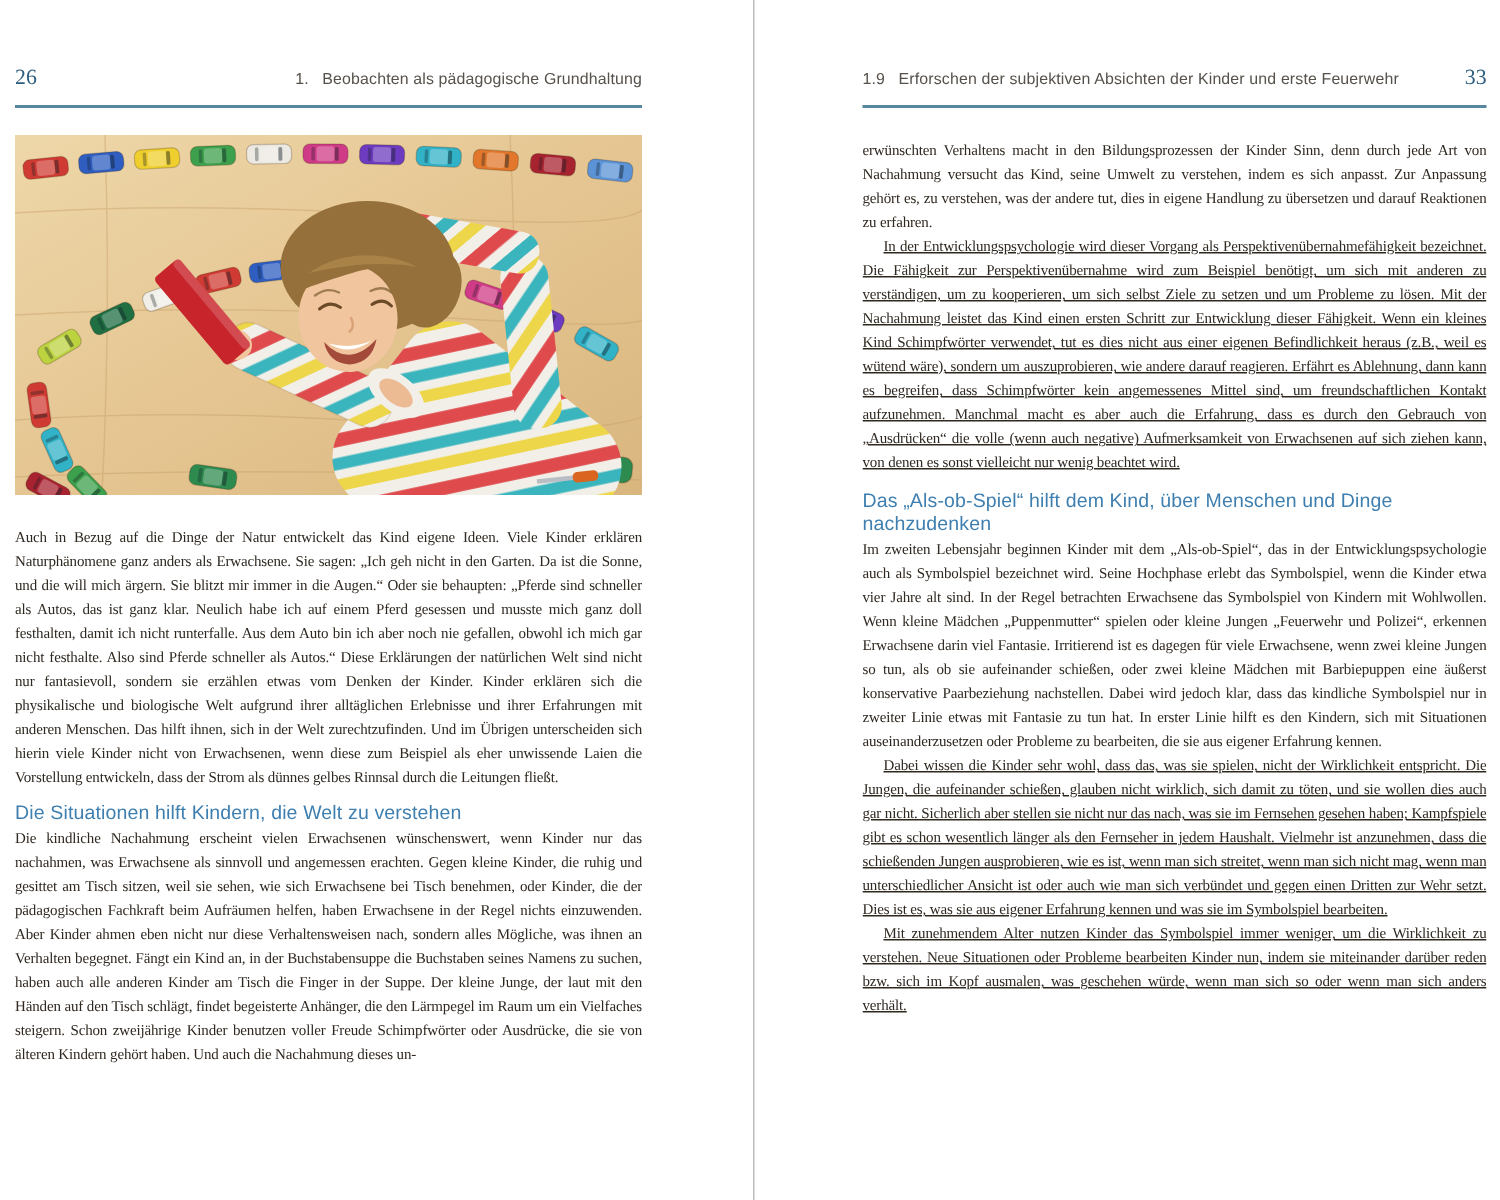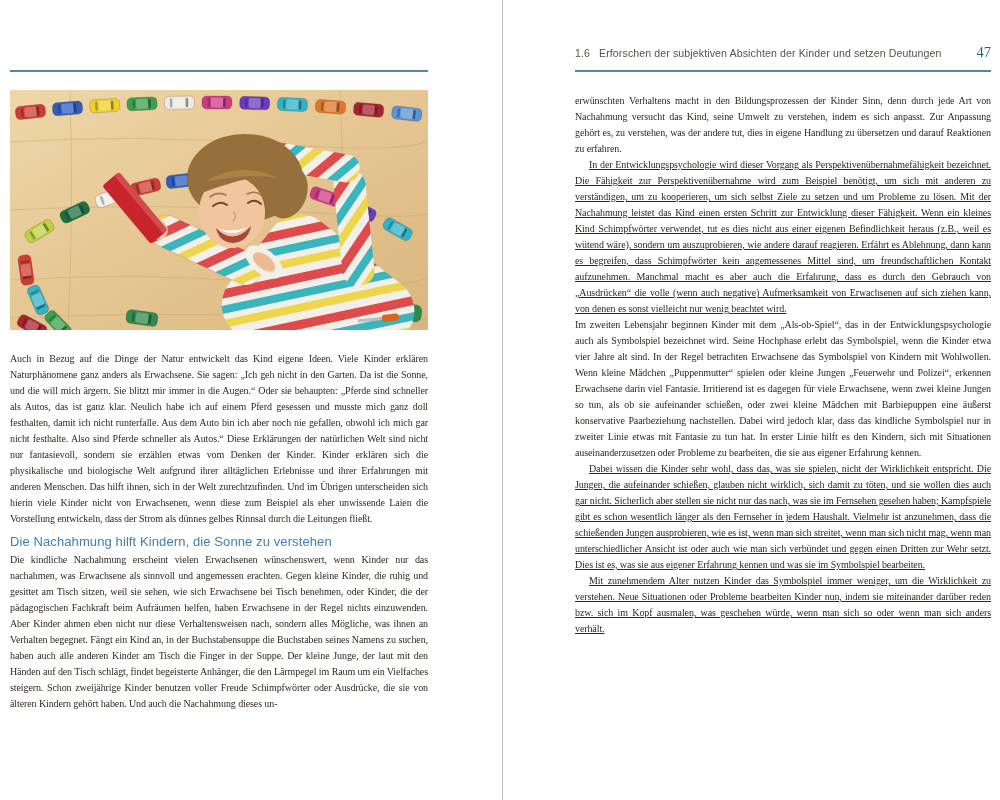--- a/index.html
+++ b/index.html
@@ -39,20 +39,26 @@
     margin:7px 0 3px 0;letter-spacing:.1px;
   }
   .section-heading.first-gap{margin-top:9px;}
 </style>
 </head>
 <body>
 
 <div class="page-divider"></div>
 
 <div class="page page-left">
+  <div class="running-header rh-left">
+    <span class="page-num">26</span>
+    <span class="rh-text">
+      <span class="rh-num">1.</span><span>Beobachten als pädagogische Grundhaltung</span>
+    </span>
+  </div>
   <div class="header-rule"></div>
 
   <div class="photo-frame">
     <svg id="photo-svg" viewBox="0 0 418 240" preserveAspectRatio="none" role="img" aria-label="Junge in buntem Ringelpullover liegt auf Holzboden, Arme hinter dem Kopf, hält einen roten Holzklotz; bunte Spielzeugautos sind in Bögen um ihn herum aufgereiht.">
       <defs>
         <linearGradient id="wood" x1="0" y1="0" x2="1" y2="1">
           <stop offset="0" stop-color="#eed7a9"></stop>
           <stop offset="0.55" stop-color="#e4c490"></stop>
           <stop offset="1" stop-color="#d9b67e"></stop>
         </linearGradient>
@@ -168,34 +174,35 @@
 
       <g transform="translate(348,231) rotate(-6)">
         <rect x="0" y="-1.5" width="26" height="3" fill="#b9bec4"></rect>
         <rect x="24" y="-3.5" width="17" height="7" rx="3" fill="#d9651f"></rect>
       </g>
     </svg>
   </div>
 
   <div class="body-text bt-left">
     <p>Auch in Bezug auf die Dinge der Natur entwickelt das Kind eigene Ideen. Viele Kinder erklären Naturphänomene ganz anders als Erwachsene. Sie sagen: „Ich geh nicht in den Garten. Da ist die Sonne, und die will mich ärgern. Sie blitzt mir immer in die Augen.“ Oder sie behaupten: „Pferde sind schneller als Autos, das ist ganz klar. Neulich habe ich auf einem Pferd gesessen und musste mich ganz doll festhalten, damit ich nicht runterfalle. Aus dem Auto bin ich aber noch nie gefallen, obwohl ich mich gar nicht festhalte. Also sind Pferde schneller als Autos.“ Diese Erklärungen der natürlichen Welt sind nicht nur fantasievoll, sondern sie erzählen etwas vom Denken der Kinder. Kinder erklären sich die physikalische und biologische Welt aufgrund ihrer alltäglichen Erlebnisse und ihrer Erfahrungen mit anderen Menschen. Das hilft ihnen, sich in der Welt zurechtzufinden. Und im Übrigen unterscheiden sich hierin viele Kinder nicht von Erwachsenen, wenn diese zum Beispiel als eher unwissende Laien die Vorstellung entwickeln, dass der Strom als dünnes gelbes Rinnsal durch die Leitungen fließt.</p>
-    <h2 class="section-heading">Die Nachahmung hilft Kindern, die Sonne zu verstehen</h2>
+    <h2 class="section-heading">Die Situationen hilft Kindern, die Welt zu verstehen</h2>
     <p>Die kindliche Nachahmung erscheint vielen Erwachsenen wünschenswert, wenn Kinder nur das nachahmen, was Erwachsene als sinnvoll und angemessen erachten. Gegen kleine Kinder, die ruhig und gesittet am Tisch sitzen, weil sie sehen, wie sich Erwachsene bei Tisch benehmen, oder Kinder, die der pädagogischen Fachkraft beim Aufräumen helfen, haben Erwachsene in der Regel nichts einzuwenden. Aber Kinder ahmen eben nicht nur diese Verhaltensweisen nach, sondern alles Mögliche, was ihnen an Verhalten begegnet. Fängt ein Kind an, in der Buchstabensuppe die Buchstaben seines Namens zu suchen, haben auch alle anderen Kinder am Tisch die Finger in der Suppe. Der kleine Junge, der laut mit den Händen auf den Tisch schlägt, findet begeisterte Anhänger, die den Lärmpegel im Raum um ein Vielfaches steigern. Schon zweijährige Kinder benutzen voller Freude Schimpfwörter oder Ausdrücke, die sie von älteren Kindern gehört haben. Und auch die Nachahmung dieses un-</p>
   </div>
 </div>
 
 <div class="page page-right">
   <div class="running-header rh-right">
     <span class="rh-text">
-      <span class="rh-num">1.6</span><span>Erforschen der subjektiven Absichten der Kinder und setzen Deutungen</span>
+      <span class="rh-num">1.9</span><span>Erforschen der subjektiven Absichten der Kinder und erste Feuerwehr</span>
     </span>
-    <span class="page-num">47</span>
+    <span class="page-num">33</span>
   </div>
   <div class="header-rule"></div>
 
   <div class="body-text bt-right">
     <p>erwünschten Verhaltens macht in den Bildungsprozessen der Kinder Sinn, denn durch jede Art von Nachahmung versucht das Kind, seine Umwelt zu verstehen, indem es sich anpasst. Zur Anpassung gehört es, zu verstehen, was der andere tut, dies in eigene Handlung zu übersetzen und darauf Reaktionen zu erfahren.</p>
     <p class="indent">In der Entwicklungspsychologie wird dieser Vorgang als Perspektivenübernahmefähigkeit bezeichnet. Die Fähigkeit zur Perspektivenübernahme wird zum Beispiel benötigt, um sich mit anderen zu verständigen, um zu kooperieren, um sich selbst Ziele zu setzen und um Probleme zu lösen. Mit der Nachahmung leistet das Kind einen ersten Schritt zur Entwicklung dieser Fähigkeit. Wenn ein kleines Kind Schimpfwörter verwendet, tut es dies nicht aus einer eigenen Befindlichkeit heraus (z.B., weil es wütend wäre), sondern um auszuprobieren, wie andere darauf reagieren. Erfährt es Ablehnung, dann kann es begreifen, dass Schimpfwörter kein angemessenes Mittel sind, um freundschaftlichen Kontakt aufzunehmen. Manchmal macht es aber auch die Erfahrung, dass es durch den Gebrauch von „Ausdrücken“ die volle (wenn auch negative) Aufmerksamkeit von Erwachsenen auf sich ziehen kann, von denen es sonst vielleicht nur wenig beachtet wird.</p>
+    <h2 class="section-heading first-gap">Das „Als-ob-Spiel“ hilft dem Kind, über Menschen und Dinge nachzudenken</h2>
     <p>Im zweiten Lebensjahr beginnen Kinder mit dem „Als-ob-Spiel“, das in der Entwicklungspsychologie auch als Symbolspiel bezeichnet wird. Seine Hochphase erlebt das Symbolspiel, wenn die Kinder etwa vier Jahre alt sind. In der Regel betrachten Erwachsene das Symbolspiel von Kindern mit Wohlwollen. Wenn kleine Mädchen „Puppenmutter“ spielen oder kleine Jungen „Feuerwehr und Polizei“, erkennen Erwachsene darin viel Fantasie. Irritierend ist es dagegen für viele Erwachsene, wenn zwei kleine Jungen so tun, als ob sie aufeinander schießen, oder zwei kleine Mädchen mit Barbiepuppen eine äußerst konservative Paarbeziehung nachstellen. Dabei wird jedoch klar, dass das kindliche Symbolspiel nur in zweiter Linie etwas mit Fantasie zu tun hat. In erster Linie hilft es den Kindern, sich mit Situationen auseinanderzusetzen oder Probleme zu bearbeiten, die sie aus eigener Erfahrung kennen.</p>
     <p class="indent">Dabei wissen die Kinder sehr wohl, dass das, was sie spielen, nicht der Wirklichkeit entspricht. Die Jungen, die aufeinander schießen, glauben nicht wirklich, sich damit zu töten, und sie wollen dies auch gar nicht. Sicherlich aber stellen sie nicht nur das nach, was sie im Fernsehen gesehen haben; Kampfspiele gibt es schon wesentlich länger als den Fernseher in jedem Haushalt. Vielmehr ist anzunehmen, dass die schießenden Jungen ausprobieren, wie es ist, wenn man sich streitet, wenn man sich nicht mag, wenn man unterschiedlicher Ansicht ist oder auch wie man sich verbündet und gegen einen Dritten zur Wehr setzt. Dies ist es, was sie aus eigener Erfahrung kennen und was sie im Symbolspiel bearbeiten.</p>
     <p class="indent">Mit zunehmendem Alter nutzen Kinder das Symbolspiel immer weniger, um die Wirklichkeit zu verstehen. Neue Situationen oder Probleme bearbeiten Kinder nun, indem sie miteinander darüber reden bzw. sich im Kopf ausmalen, was geschehen würde, wenn man sich so oder wenn man sich anders verhält.</p>
   </div>
 </div>
 
 </body></html>

